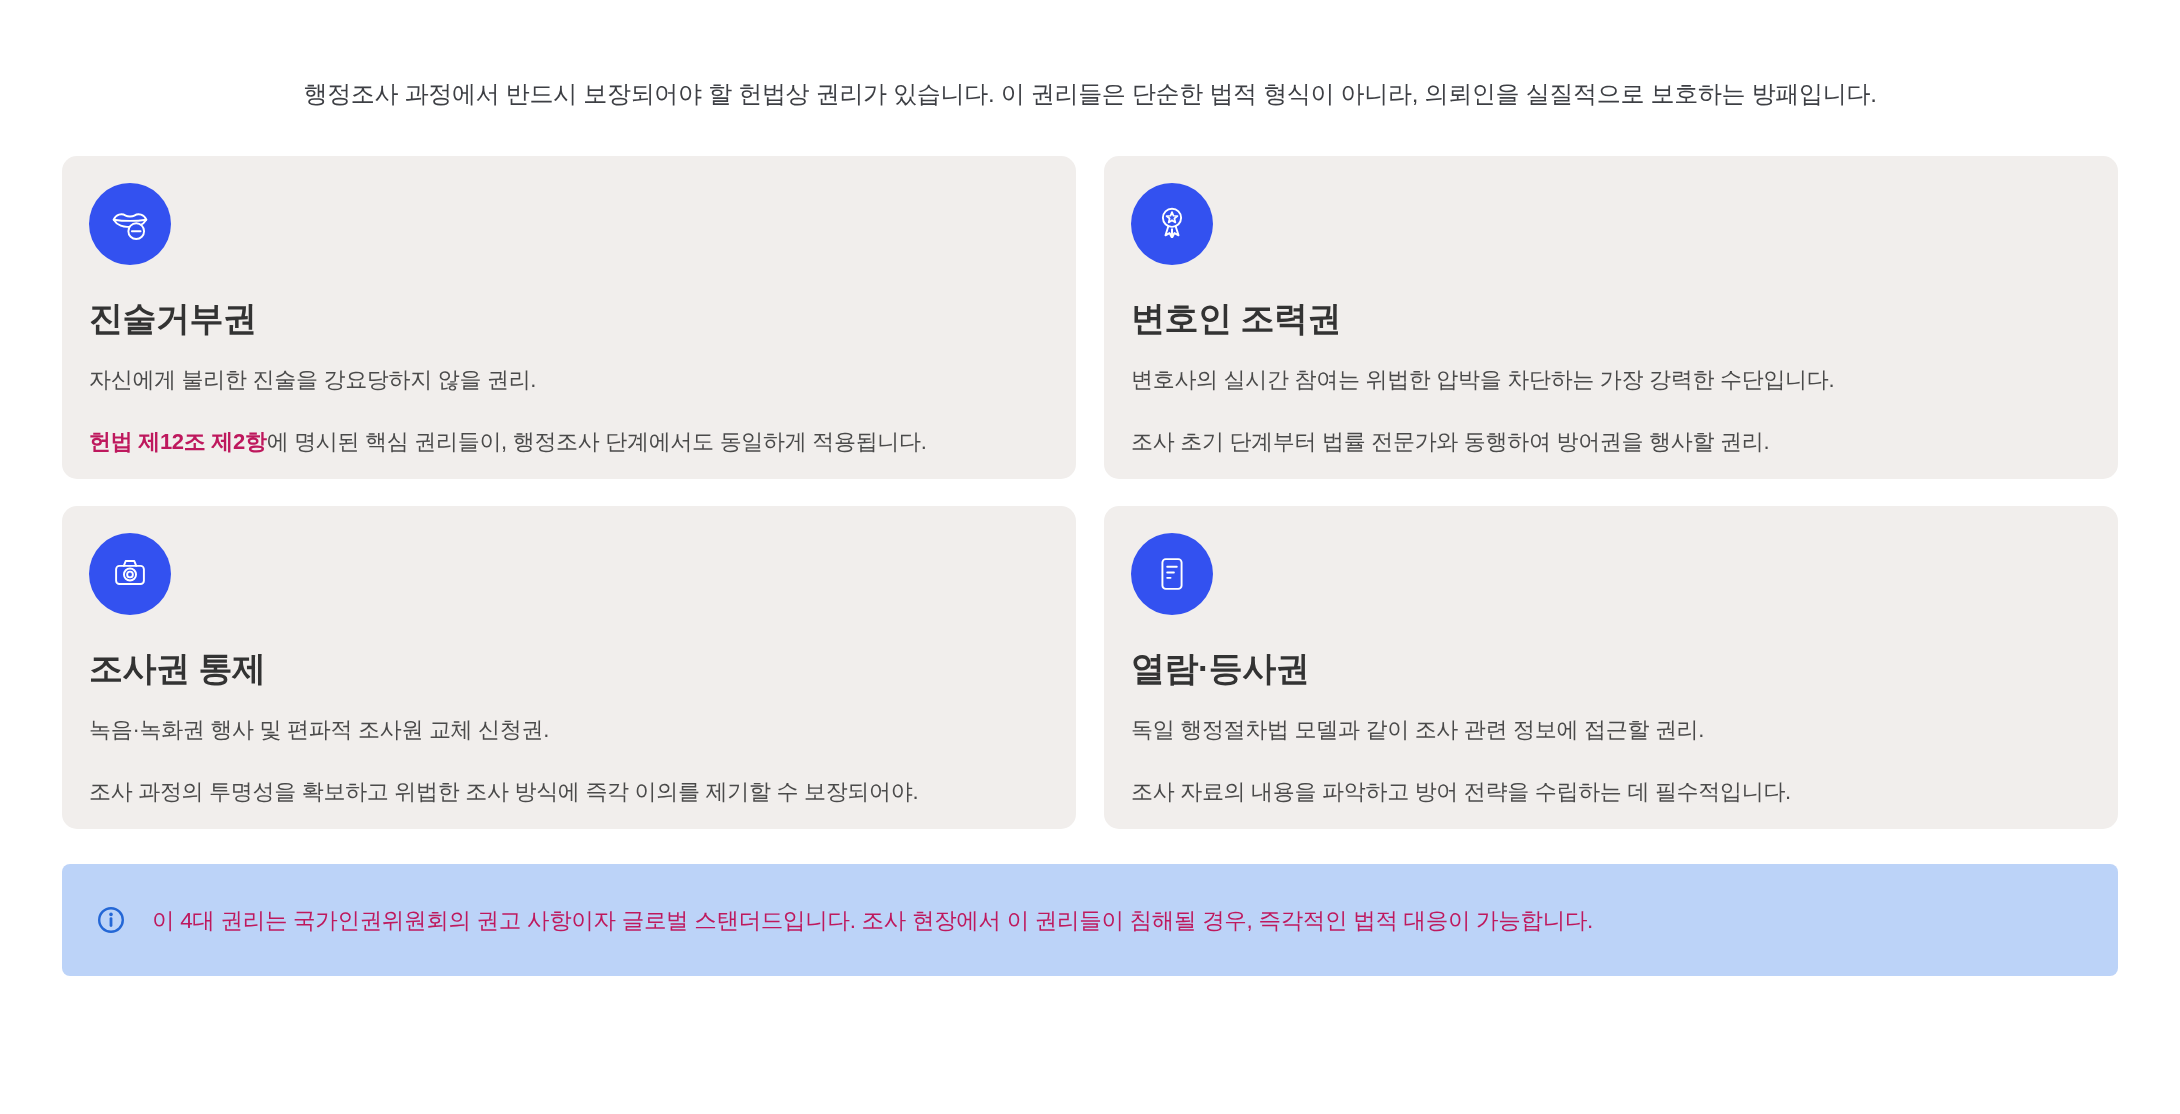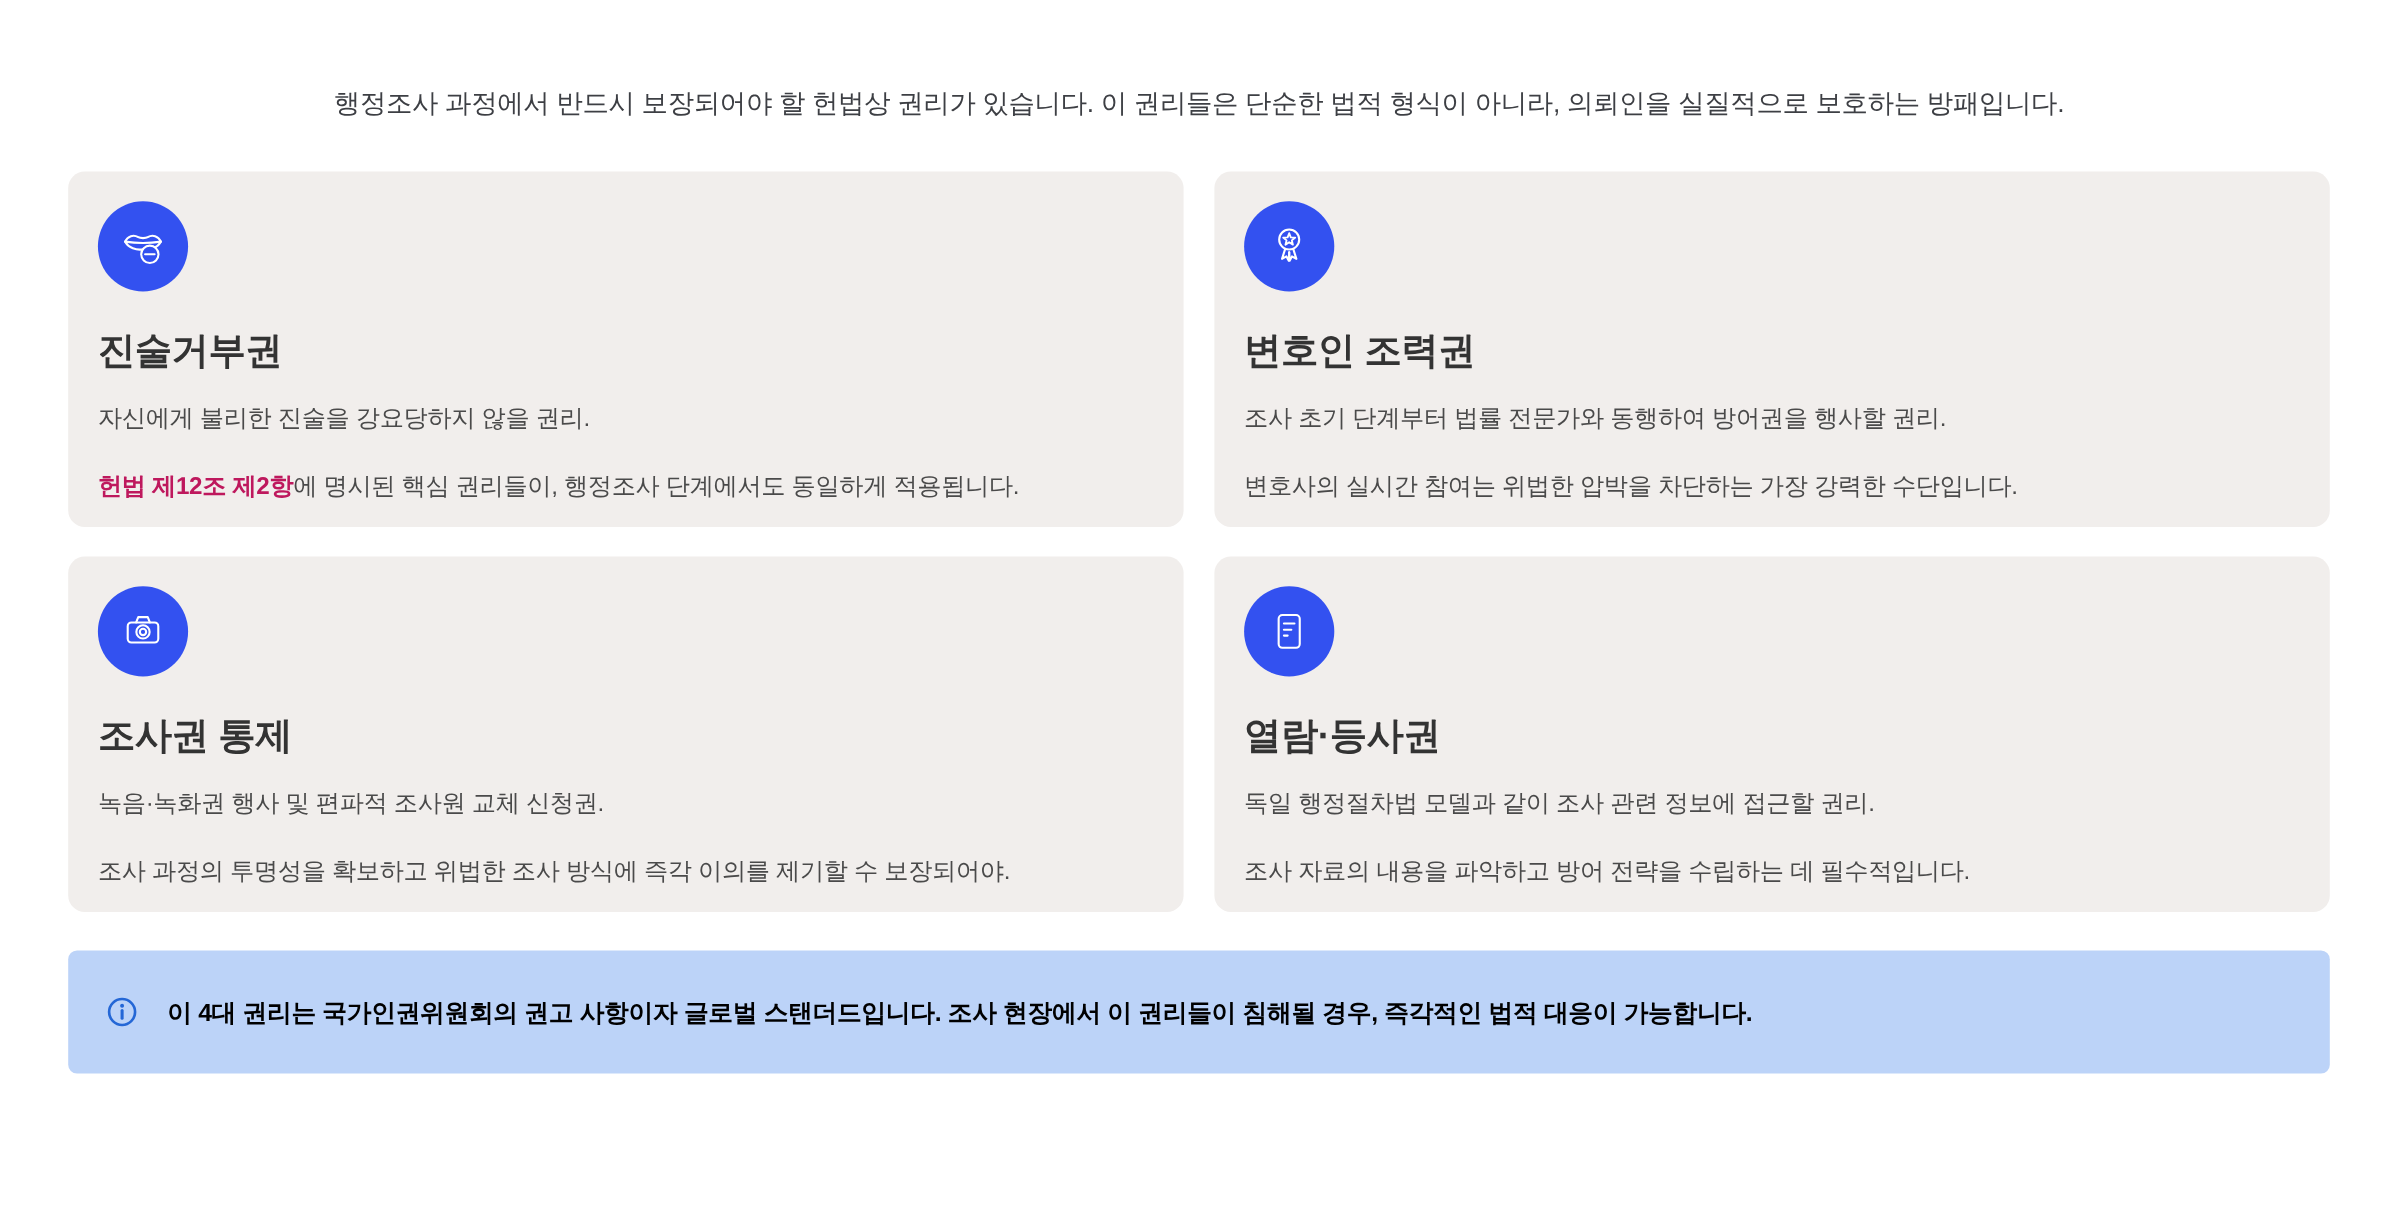--- a/index.html
+++ b/index.html
@@ -75,22 +75,22 @@
     background: #bcd3f8;
     border-radius: 8px;
     display: flex;
     align-items: center;
     padding: 0 34px;
   }
   .notice-icon { flex: 0 0 auto; display: flex; }
   .notice-text {
     margin-left: 26px;
     font-size: 22.5px;
-    font-weight: 700;
-    color: #000000;
+    font-weight: 400;
+    color: #be185d;
     letter-spacing: -0.3px;
   }
   svg { display: block; }
 </style>
 </head>
 <body>
 
 <div class="page">
 
   <p class="page-subtitle">행정조사 과정에서 반드시 보장되어야 할 헌법상 권리가 있습니다. 이 권리들은 단순한 법적 형식이 아니라, 의뢰인을 실질적으로 보호하는 방패입니다.</p>
@@ -114,22 +114,22 @@
     <div class="card">
       <div class="icon-circle">
         <svg width="46" height="46" viewBox="0 0 48 48" fill="none" stroke="#ffffff" stroke-width="2" stroke-linecap="round" stroke-linejoin="round">
           <circle cx="24" cy="17.5" r="9.5"></circle>
           <polygon stroke-width="1.8" points="24,11.5 25.5,15.4 29.7,15.65 26.5,18.3 27.5,22.35 24,20.1 20.5,22.35 21.5,18.3 18.3,15.65 22.5,15.4"></polygon>
           <path d="M20.2 26.3 L17.2 35.8 L21.4 33.5 L23.6 37.5 L24.1 29.6"></path>
           <path d="M27.8 26.3 L30.8 35.8 L26.6 33.5 L24.4 37.5 L23.9 29.6"></path>
         </svg>
       </div>
       <h3>변호인 조력권</h3>
+      <p><strong></strong><span>변호사의 실시간 참여는 위법한 압박을 차단하는 가장 강력한 수단입니다.</span></p>
       <p>조사 초기 단계부터 법률 전문가와 동행하여 방어권을 행사할 권리.</p>
-      <p><strong></strong><span>변호사의 실시간 참여는 위법한 압박을 차단하는 가장 강력한 수단입니다.</span></p>
     </div>
 
     <div class="card">
       <div class="icon-circle">
         <svg width="46" height="46" viewBox="0 0 48 48" fill="none" stroke="#ffffff" stroke-width="2" stroke-linecap="round" stroke-linejoin="round">
           <path d="M17.5 15.5 L19.5 10.5 L28.5 10.5 L30.5 15.5"></path>
           <rect x="9.5" y="15.5" width="29" height="19" rx="3.5"></rect>
           <circle cx="24" cy="24.5" r="6.3"></circle>
           <circle cx="24" cy="24.5" r="3"></circle>
         </svg>

